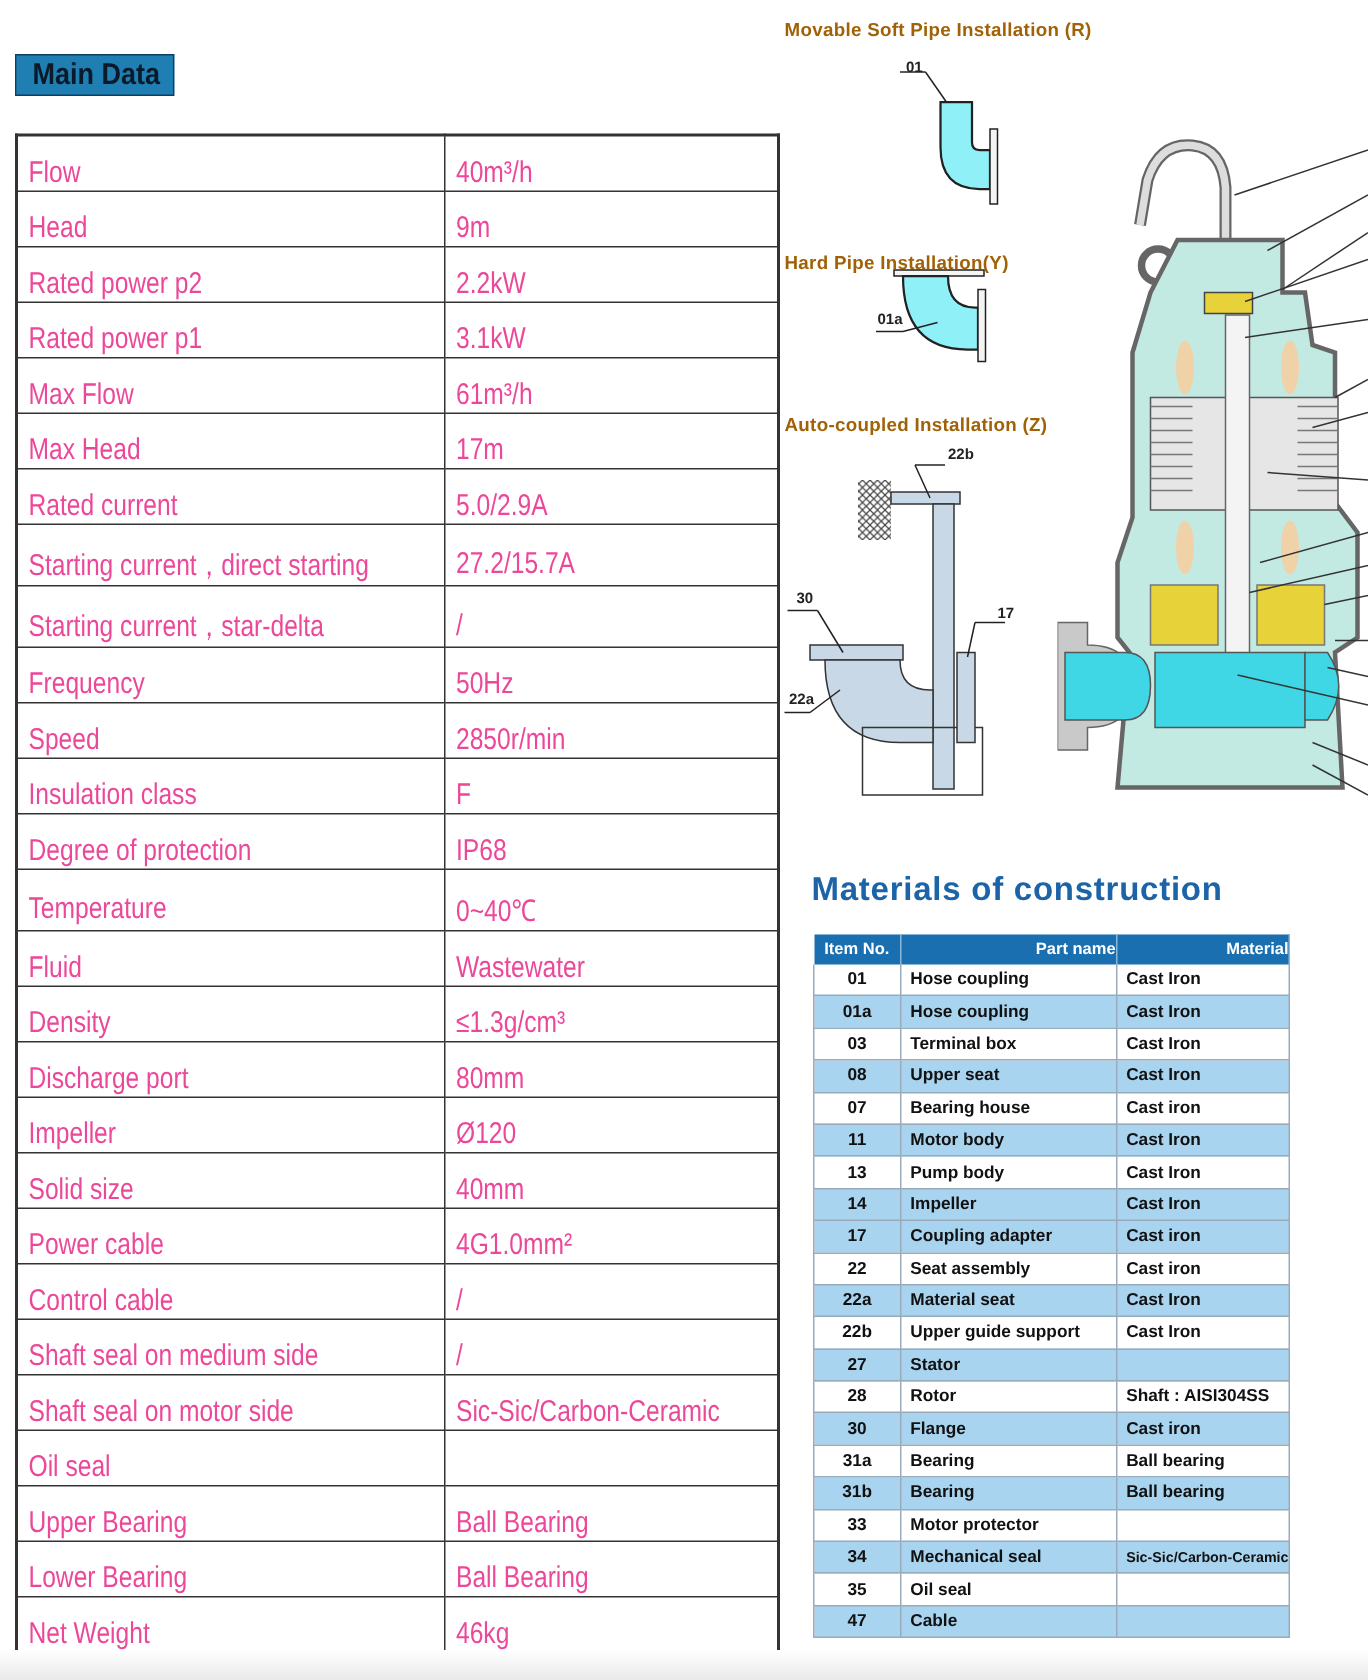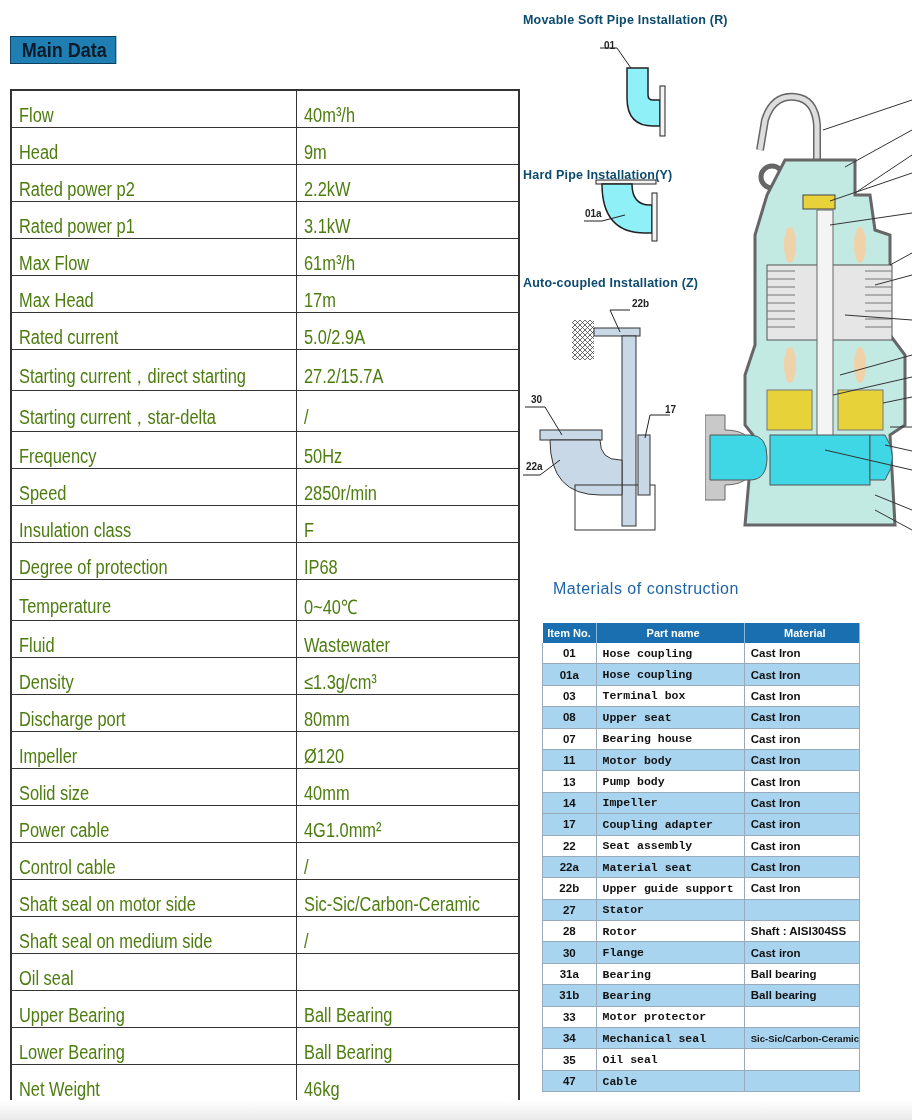--- a/index.html
+++ b/index.html
@@ -5,36 +5,36 @@
   html, body { margin:0; padding:0; }
   body { width:912px; height:1120px; background:#ffffff; position:relative; overflow:hidden;
          font-family:"Liberation Sans", sans-serif; }
   .main-badge { position:absolute; left:10px; top:36px; width:118px; height:28px;
          background:#1f7fb3; border:1px solid #0e3f5e; box-sizing:border-box;
          font-size:20px; font-weight:bold; color:#0a1a28; line-height:26px; padding-left:12px;
          transform:scaleX(0.9); transform-origin:left; }
   table.spec { position:absolute; left:10px; top:89px; width:472px; border-collapse:collapse;
          border:2px solid #333; }
   table.spec td { border:1px solid #333; height:27.3px; padding:13px 0 0 7px; font-size:20px;
-         color:#4d7c0f; white-space:nowrap; box-sizing:border-box; }
+         color:#ec4899; white-space:nowrap; box-sizing:border-box; }
   table.spec td span { display:inline-block; transform:scaleX(0.82); transform-origin:left; }
   table.spec td.k { width:265px; }
-  .inst-title { position:absolute; left:523px; font-size:12.5px; font-weight:bold; color:#0c4a6e;
+  .inst-title { position:absolute; left:523px; font-size:12.5px; font-weight:bold; color:#a16207;
          white-space:nowrap; letter-spacing:0.2px; }
   .callout { position:absolute; font-size:10px; font-weight:bold; color:#222; }
-  .mat-title { position:absolute; left:541px; top:580px; font-size:16px; font-weight:normal;
-         color:#1d63a8; letter-spacing:0.5px; white-space:nowrap;margin-left:12px; }
+  .mat-title { position:absolute; left:541px; top:580px; font-size:22px; font-weight:bold;
+         color:#1d63a8; letter-spacing:0.5px; white-space:nowrap; }
   table.mat { position:absolute; left:542px; top:623px; width:318px; border-collapse:collapse; }
-  table.mat th { background:#1a6fb0; color:#fff; font-size:11px; height:20px; text-align:center;
+  table.mat th { background:#1a6fb0; color:#fff; font-size:11px; height:20px; text-align:right;
          padding:0 0 0 6px; border-right:1px solid #8cb8d8; }
   table.mat th:first-child { text-align:center; padding:0; }
   table.mat td { font-size:11.5px; font-weight:bold; color:#111; height:20.4px; padding:0 0 0 6px;
          border-right:1px solid #9ab; border-bottom:1px solid #9ab; white-space:nowrap; }
   table.mat td:first-child { text-align:center; padding:0; border-left:1px solid #9ab; width:73px; }
-  table.mat td:nth-child(2) { width:148px;font-family:Liberation Mono, monospace; }
+  table.mat td:nth-child(2) { width:148px; }
   table.mat tr.alt td { background:#a9d4f0; }
   table.mat td.small { font-size:9.5px; }
   .bottom-shade { position:absolute; left:0; top:1100px; width:912px; height:20px;
          background:linear-gradient(#ffffff, #e9e9e9); }
 </style>
 </head>
 <body>
 
 <div class="main-badge">Main Data</div>
 
@@ -118,26 +118,26 @@
       </tr>
       <tr>
         <td class="k"><span>Power cable</span></td>
         <td><span>4G1.0mm²</span></td>
       </tr>
       <tr>
         <td class="k"><span>Control cable</span></td>
         <td><span>/</span></td>
       </tr>
       <tr>
+        <td class="k"><span>Shaft seal on medium side</span></td>
+        <td><span>/</span></td>
+      </tr>
+      <tr>
         <td class="k"><span>Shaft seal on motor side</span></td>
         <td><span>Sic-Sic/Carbon-Ceramic</span></td>
-      </tr>
-      <tr>
-        <td class="k"><span>Shaft seal on medium side</span></td>
-        <td><span>/</span></td>
       </tr>
       <tr>
         <td class="k"><span>Oil seal</span></td>
         <td><span></span></td>
       </tr>
       <tr>
         <td class="k"><span>Upper Bearing</span></td>
         <td><span>Ball Bearing</span></td>
       </tr>
       <tr>

